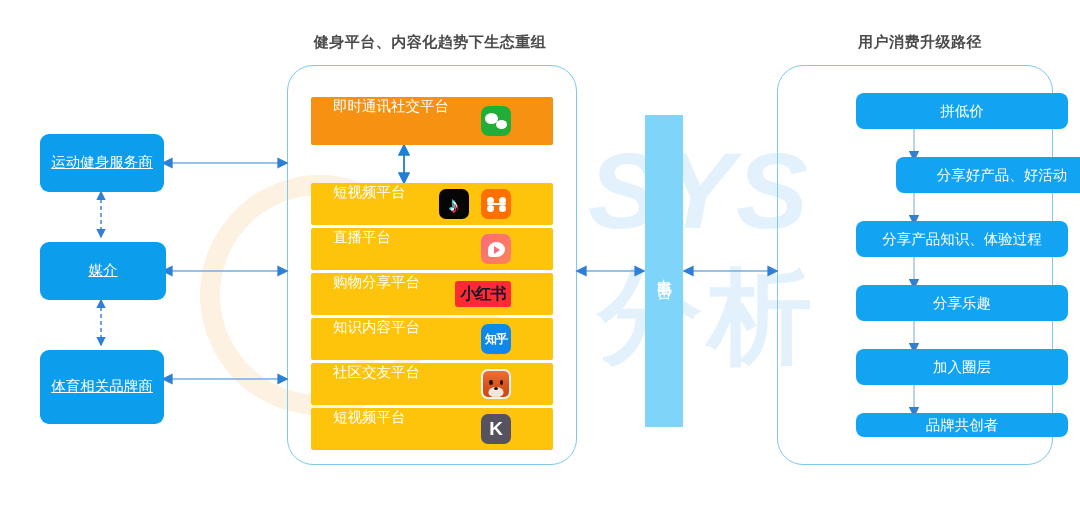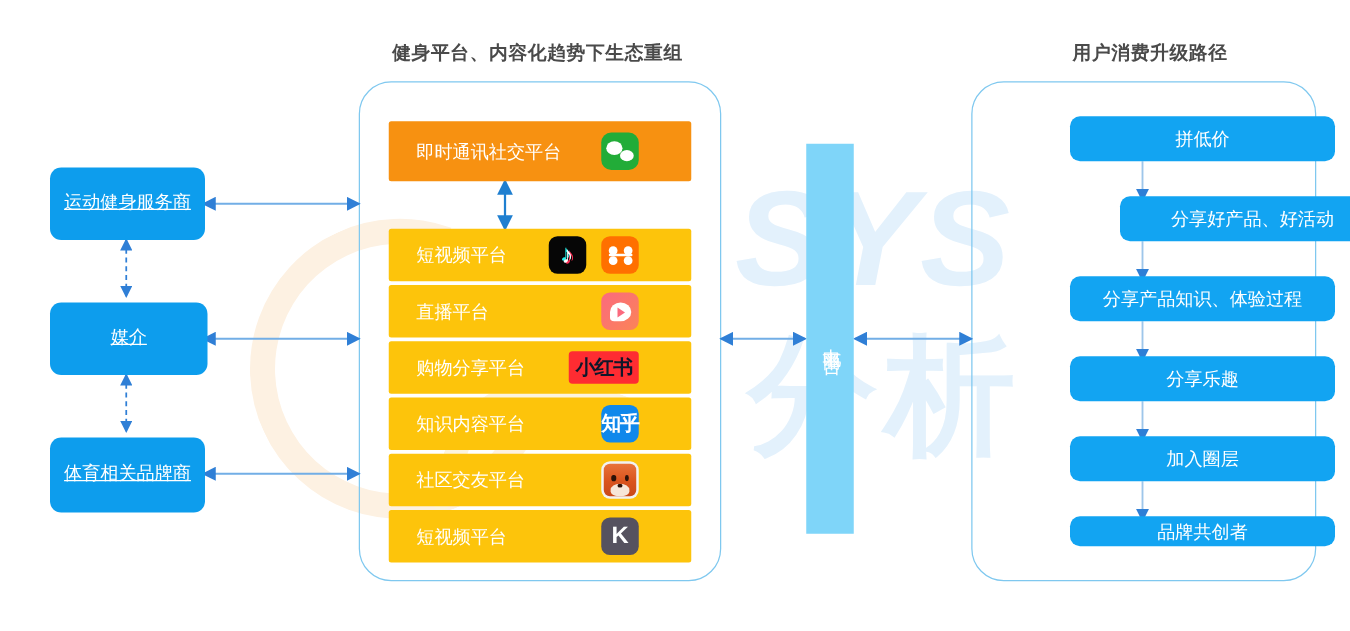--- a/index.html
+++ b/index.html
@@ -102,21 +102,20 @@
     border-radius: 26px;
     background: transparent;
     z-index: 1;
     box-sizing: border-box;
   }
 
   
   .plat-row {
     position: absolute;
     display: flex;
-    align-items: center;
     border-radius: 2px;
     z-index: 3;
     box-sizing: border-box;
     padding-left: 22px;
     gap: 10px;
   }
   .plat-row .plat-label {
     color: #ffffff;
     font-size: 14.5px;
     white-space: nowrap;
@@ -151,21 +150,21 @@
     width: 56px;
     height: 26px;
     color: #0f172a;
     font-size: 16px;
     font-weight: bold;
     letter-spacing: -1px;
   }
   .ico-zhihu {
     background: #0f88eb;
     color: #ffffff;
-    font-size: 16px;
+    font-size: 12px;
     font-weight: bold;
     letter-spacing: -1px;
   }
   .ico-soul { background: #f2f2f2; padding: 2px; }
   .ico-keep { background: #56525f; }
 
   .fox {
     width: 100%;
     height: 100%;
     border-radius: 5px;
@@ -349,21 +348,21 @@
   <line x1="914" y1="321" x2="914" y2="352" stroke="#9ec6ea" stroke-width="1.5" marker-end="url(#ah)"></line>
   <line x1="914" y1="385" x2="914" y2="416" stroke="#9ec6ea" stroke-width="1.5" marker-end="url(#ah)"></line>
 </svg>
 
 <div class="blue-box" style="left:40px; top:134px; width:124px; height:58px;">
   <span>运动健身服务商</span>
 </div>
 <div class="blue-box" style="left:40px; top:242px; width:126px; height:58px;">
   <span>媒介</span>
 </div>
-<div class="blue-box" style="left:40px; top:350px; width:124px; height:60px;">
+<div class="blue-box" style="left:40px; top:350px; width:124px; height:74px;">
   <span>体育相关品牌商</span>
 </div>
 
 <div class="panel" style="left:287px; top:65px; width:290px; height:400px;"></div>
 
 <div class="plat-row" style="left:311px; top:97px; width:242px; height:48px; background:#f79111;">
   <span class="plat-label">即时通讯社交平台</span>
   <span class="plat-icons">
     <span class="ico ico-wechat">
       <span class="wechat-bubbles">

